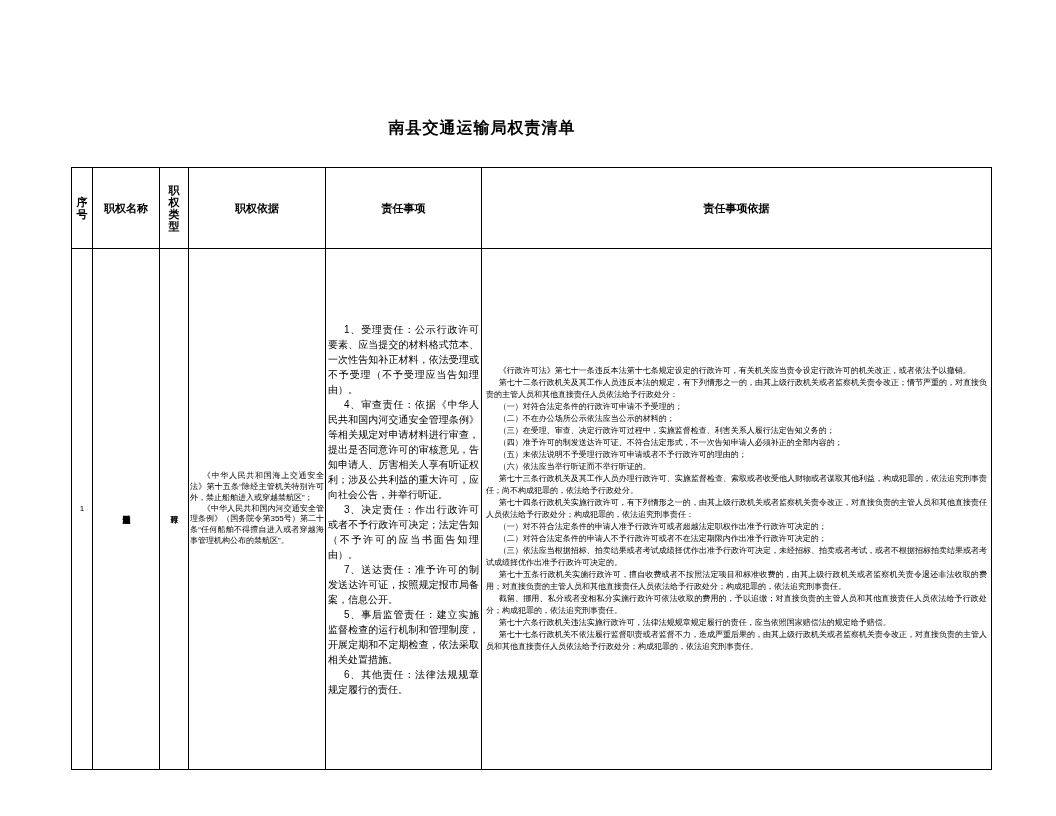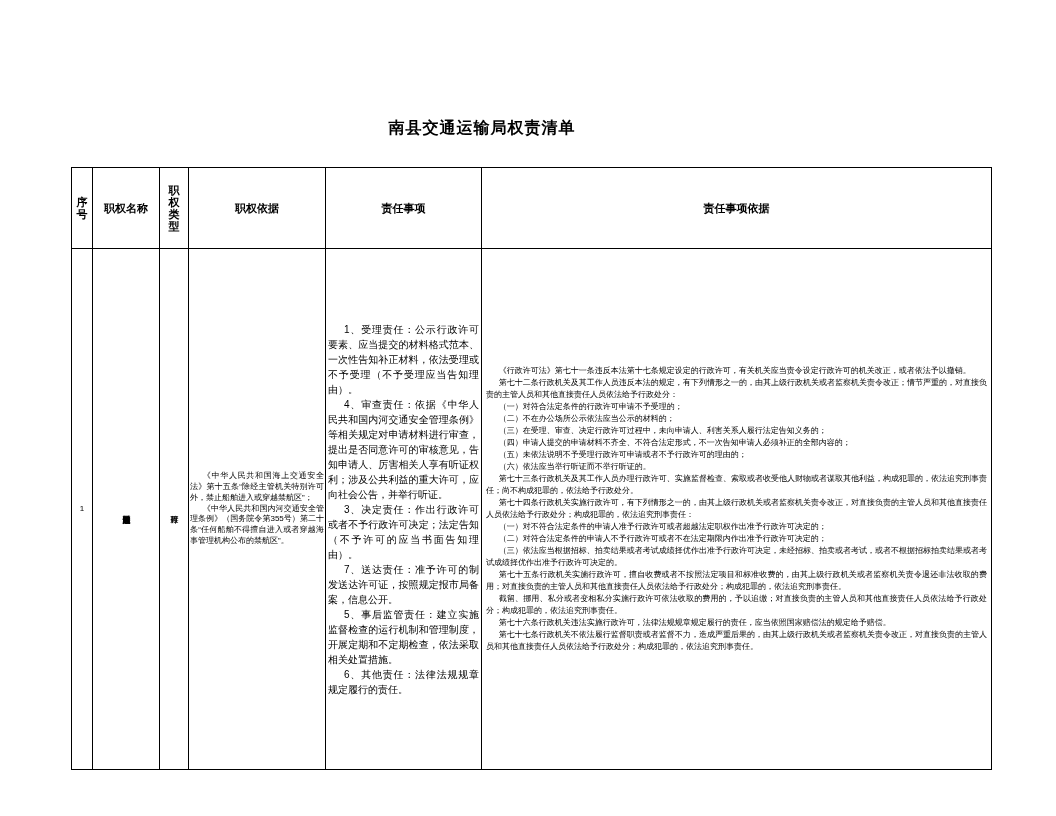--- a/index.html
+++ b/index.html
@@ -180,22 +180,22 @@
               <p class="indent">5、事后监管责任：建立实施监督检查的运行机制和管理制度，开展定期和不定期检查，依法采取相关处置措施。</p>
               <p class="indent">6、其他责任：法律法规规章规定履行的责任。</p>
             </div>
         </td>
         <td class="vmid">
           <div class="dutybasis-text">
               <p class="indent">《行政许可法》第七十一条违反本法第十七条规定设定的行政许可，有关机关应当责令设定行政许可的机关改正，或者依法予以撤销。</p>
               <p class="indent">第七十二条行政机关及其工作人员违反本法的规定，有下列情形之一的，由其上级行政机关或者监察机关责令改正；情节严重的，对直接负责的主管人员和其他直接责任人员依法给予行政处分：</p>
               <p class="indent">（一）对符合法定条件的行政许可申请不予受理的；</p>
               <p class="indent">（二）不在办公场所公示依法应当公示的材料的；</p>
-              <p class="indent">（三）在受理、审查、决定行政许可过程中，未向申请人、利害关系人履行法定告知义务的；</p>
-              <p class="indent">（四）申请人提交的申请材料不齐全、不符合法定形式，不一次告知申请人必须补正的全部内容的；</p>
+              <p class="indent">（三）在受理、审查、决定行政许可过程中，实施监督检查、利害关系人履行法定告知义务的；</p>
+              <p class="indent">（四）准予许可的制发送达许可证、不符合法定形式，不一次告知申请人必须补正的全部内容的；</p>
               <p class="indent">（五）未依法说明不予受理行政许可申请或者不予行政许可的理由的；</p>
               <p class="indent">（六）依法应当举行听证而不举行听证的。</p>
               <p class="indent">第七十三条行政机关及其工作人员办理行政许可、实施监督检查、索取或者收受他人财物或者谋取其他利益，构成犯罪的，依法追究刑事责任；尚不构成犯罪的，依法给予行政处分。</p>
               <p class="indent">第七十四条行政机关实施行政许可，有下列情形之一的，由其上级行政机关或者监察机关责令改正，对直接负责的主管人员和其他直接责任人员依法给予行政处分；构成犯罪的，依法追究刑事责任：</p>
               <p class="indent">（一）对不符合法定条件的申请人准予行政许可或者超越法定职权作出准予行政许可决定的；</p>
               <p class="indent">（二）对符合法定条件的申请人不予行政许可或者不在法定期限内作出准予行政许可决定的；</p>
               <p class="indent">（三）依法应当根据招标、拍卖结果或者考试成绩择优作出准予行政许可决定，未经招标、拍卖或者考试，或者不根据招标拍卖结果或者考试成绩择优作出准予行政许可决定的。</p>
               <p class="indent">第七十五条行政机关实施行政许可，擅自收费或者不按照法定项目和标准收费的，由其上级行政机关或者监察机关责令退还非法收取的费用；对直接负责的主管人员和其他直接责任人员依法给予行政处分；构成犯罪的，依法追究刑事责任。</p>
               <p class="indent">截留、挪用、私分或者变相私分实施行政许可依法收取的费用的，予以追缴；对直接负责的主管人员和其他直接责任人员依法给予行政处分；构成犯罪的，依法追究刑事责任。</p>
               <p class="indent">第七十六条行政机关违法实施行政许可，法律法规规章规定履行的责任，应当依照国家赔偿法的规定给予赔偿。</p>

